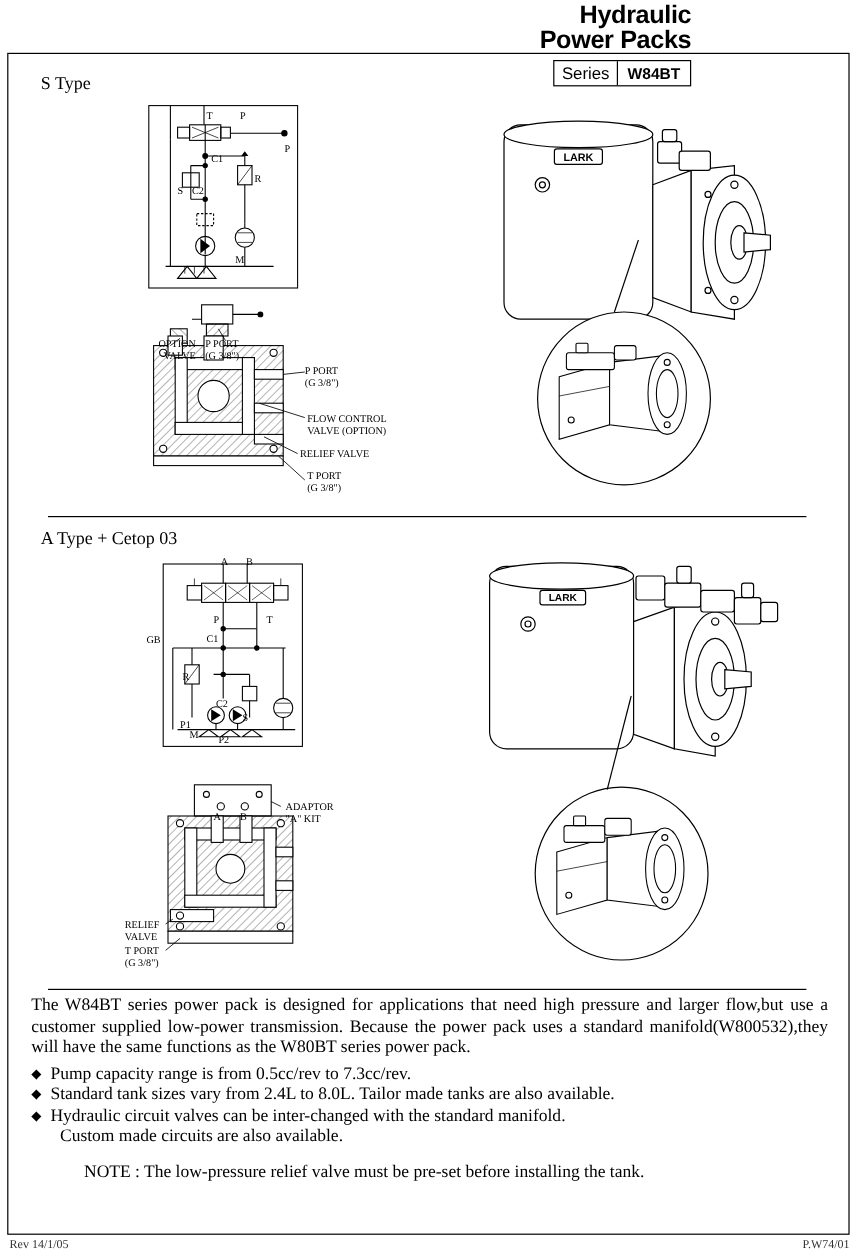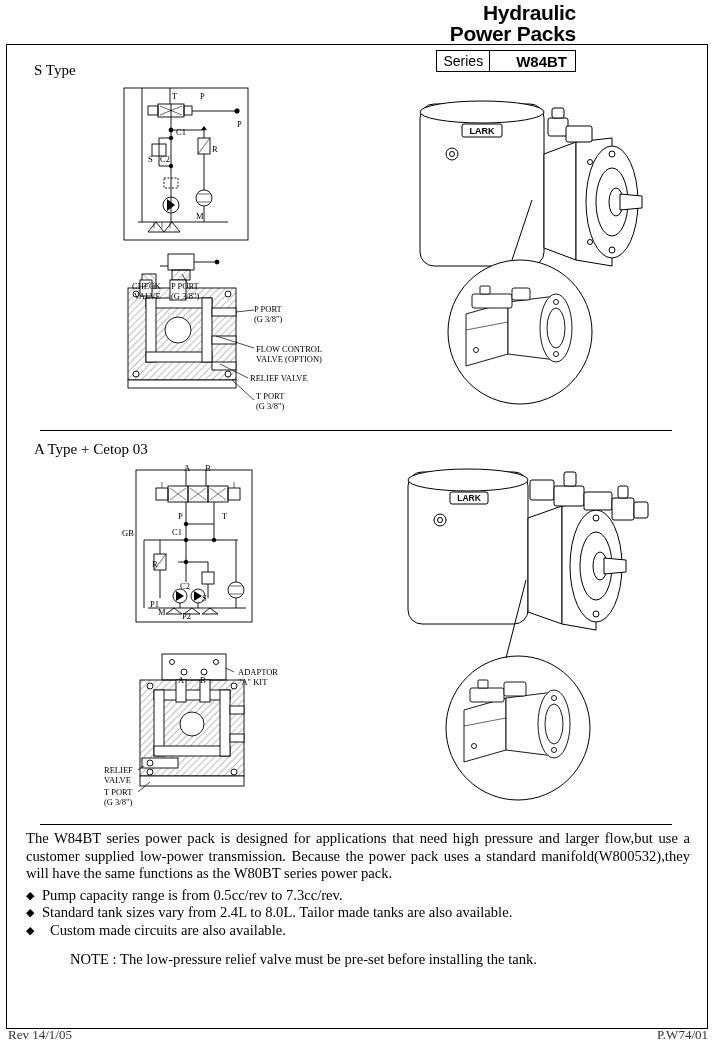--- a/index.html
+++ b/index.html
@@ -47,25 +47,24 @@
     font-family: Liberation Sans, sans-serif;
     font-size: 14px;
     padding: 0 6px;
     display: flex;
     align-items: center;
     border-right: 1.4px solid #000;
   }
   .series-value {
     font-family: "Liberation Sans", sans-serif;
     font-weight: bold;
-    font-size: 15px;
+    font-size: 13px;
     padding: 0 8px;
     display: flex;
     align-items: center;
-    margin-left: 18px;
   }
 
   
   .frame {
     position: absolute;
     left: 6px;
     top: 44px;
     width: 702px;
     height: 985px;
     border: 1.6px solid #000;
@@ -132,21 +131,21 @@
     margin-top: 12px;
     margin-left: 44px;
   }
 
   
   .footer {
     position: absolute;
     left: 8px;
     bottom: 2px;
     width: 700px;
-    font-size: 13px;
+    font-size: 10px;
     color: #333;
     display: flex;
     justify-content: space-between;
   }
 
   
   .lbl {
     position: absolute;
     font-family: "Liberation Serif", serif;
     font-size: 8.5px;
@@ -279,21 +278,21 @@
 
     <circle cx="16" cy="122" r="3" fill="#fff"></circle>
     <circle cx="108" cy="122" r="3" fill="#fff"></circle>
     <circle cx="16" cy="42" r="3" fill="#fff"></circle>
     <circle cx="108" cy="42" r="3" fill="#fff"></circle>
 
     <rect x="8" y="128" width="108" height="8" fill="#fff"></rect>
   </g>
 </svg>
 </div>
-<div class="lbl" style="left:132px; top:282px; text-align:right;">CHECK
+<div class="lbl" style="left:132px; top:282px; text-align:right;">OPTION
 VALVE</div>
 <div class="lbl" style="left:171px; top:282px;">P PORT
 (G 3/8")</div>
 <div class="lbl" style="left:254px; top:305px;">P PORT
 (G 3/8")</div>
 <div class="lbl" style="left:256px; top:345px;">FLOW CONTROL
 VALVE (OPTION)</div>
 <div class="lbl" style="left:250px; top:374px;">RELIEF VALVE</div>
 <div class="lbl" style="left:256px; top:392px;">T PORT
 (G 3/8")</div>
@@ -535,21 +534,21 @@
     <path d="M86,278 L128,270" stroke-width="0.6"></path>
   </g>
 </svg>
 </div>
 
 <div class="body-text">
   <div>The W84BT series power pack is designed for applications that need high pressure and larger flow,but use a customer supplied low-power transmission. Because the power pack uses a standard manifold(W800532),they will have the same functions as the W80BT series power pack.</div>
   <ul class="bullets">
     <li><span class="dia">◆</span><span>Pump capacity range is from 0.5cc/rev to 7.3cc/rev.</span></li>
     <li><span class="dia">◆</span><span>Standard tank sizes vary from 2.4L to 8.0L. Tailor made tanks are also available.</span></li>
-    <li><span class="dia">◆</span></li>
+    <li><span class="dia">◆</span><span>Hydraulic circuit valves can be inter-changed with the standard manifold.</span></li>
     <li class="sub"><span>Custom made circuits are also available.</span></li>
   </ul>
   <div class="note">NOTE : The low-pressure relief valve must be pre-set before installing the tank.</div>
 </div>
 
 <div class="footer">
   <span>Rev 14/1/05</span>
   <span>P.W74/01</span>
 </div>
 

